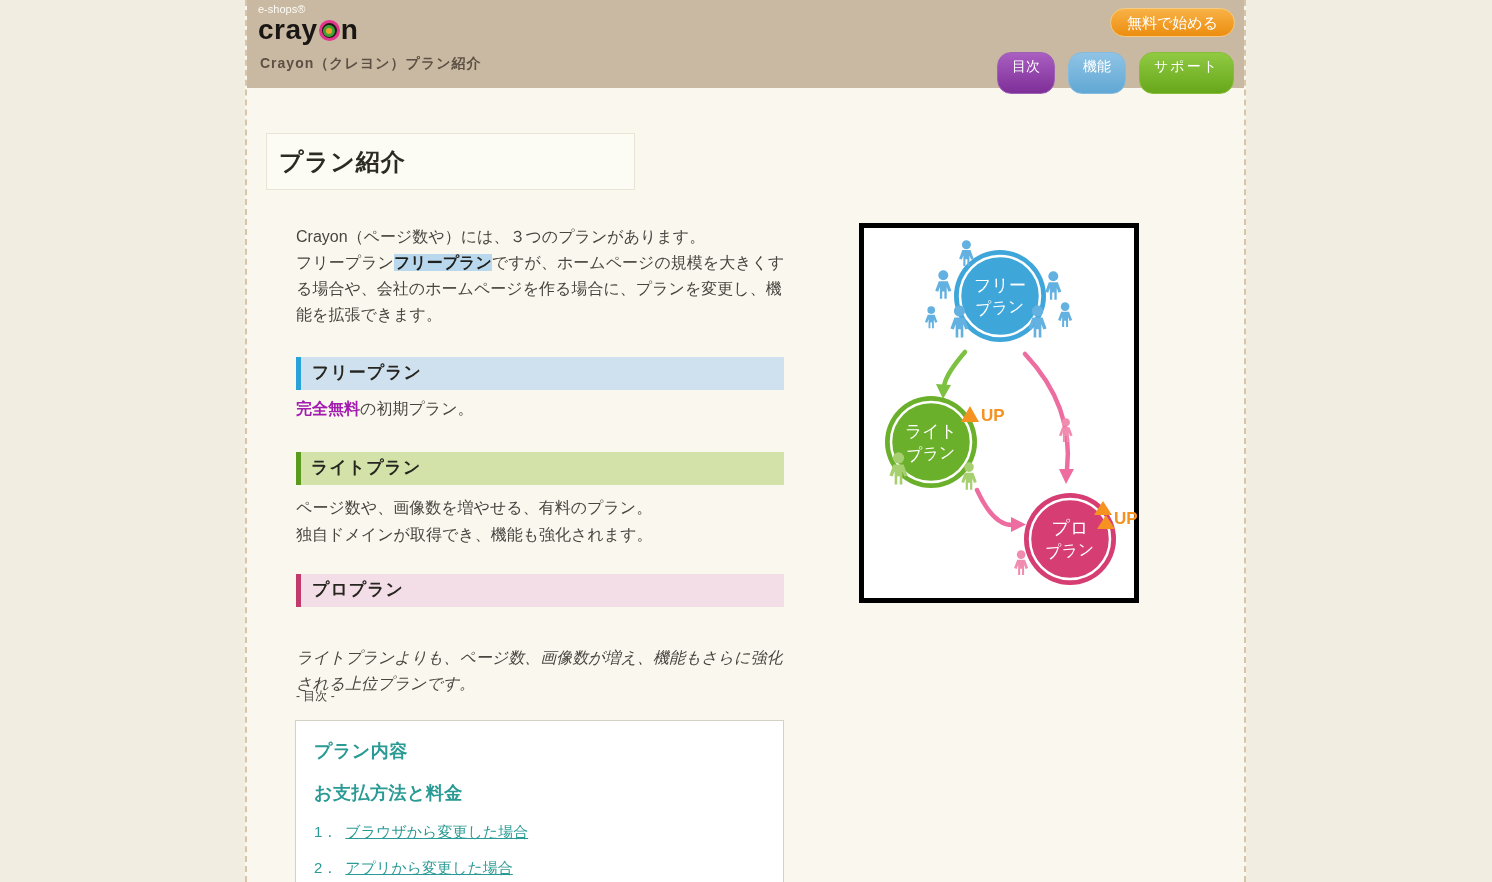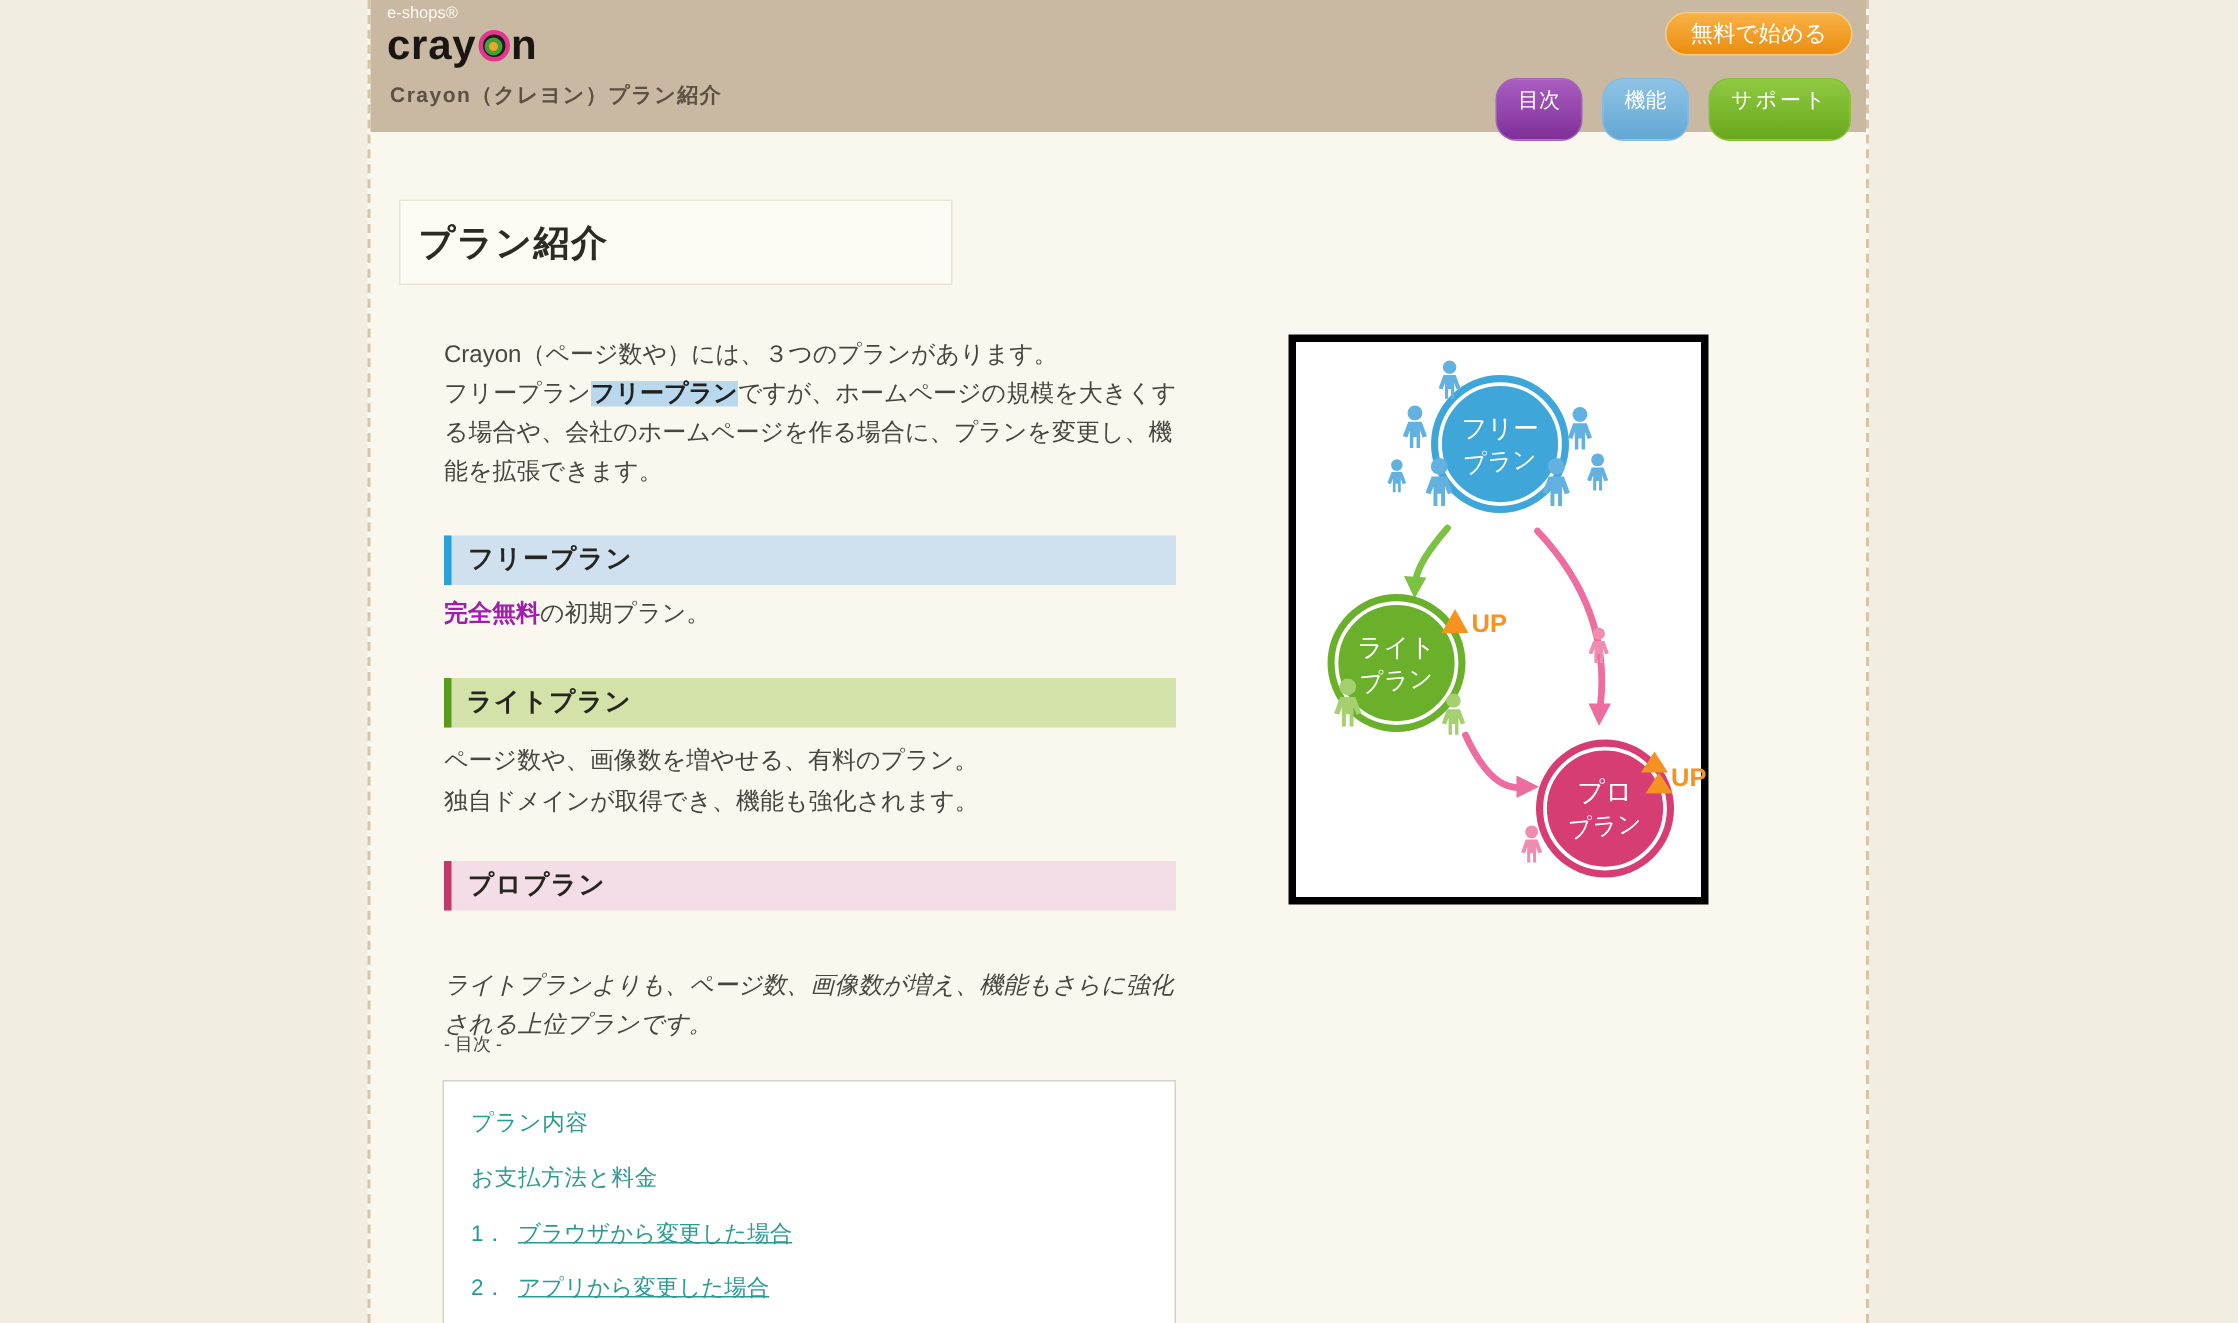--- a/index.html
+++ b/index.html
@@ -37,21 +37,21 @@
   .bar-light{top:452px;background:#d2e2a8;border-color:#5a9a1d;padding-left:10px;}
   .bar-pro{top:574px;background:#f3dde7;border-color:#c23a6c;}
   .body-text{position:absolute;left:49px;font-size:16px;color:#474540;}
   .free-body{top:399px;}
   .free-body b{color:#a21caf;}
   .light-body{top:494px;line-height:27px;}
   .pro-body{top:645px;width:500px;line-height:26px;font-style:italic;}
   .toc-label{position:absolute;left:49px;top:688px;font-size:12px;color:#474540;}
   .toc-box{position:absolute;left:48px;top:720px;width:489px;height:172px;box-sizing:border-box;
            background:#ffffff;border:1px solid #d4d1c6;padding:18px 18px 0 18px;}
-  .toc-h{color:#2a9a94;font-weight:normal;font-size:15px;margin-bottom:18px;letter-spacing:0.5px;}
+  .toc-h{color:#2a9a94;font-weight:bold;font-size:18px;margin-bottom:18px;letter-spacing:0.5px;}
   .toc-item{font-size:15px;color:#2a9a94;margin-bottom:17px;}
   .toc-item-num{margin-right:8px;}
   .toc-link{color:#2a9a94;text-decoration:underline;cursor:pointer;}
 
   
   .diagram{position:absolute;left:612px;top:223px;width:280px;height:380px;box-sizing:border-box;
            background:#ffffff;border:5px solid #000000;}
   .diagram svg text{font-family:"Liberation Sans","DejaVu Sans",sans-serif;}
 </style>
 </head>

